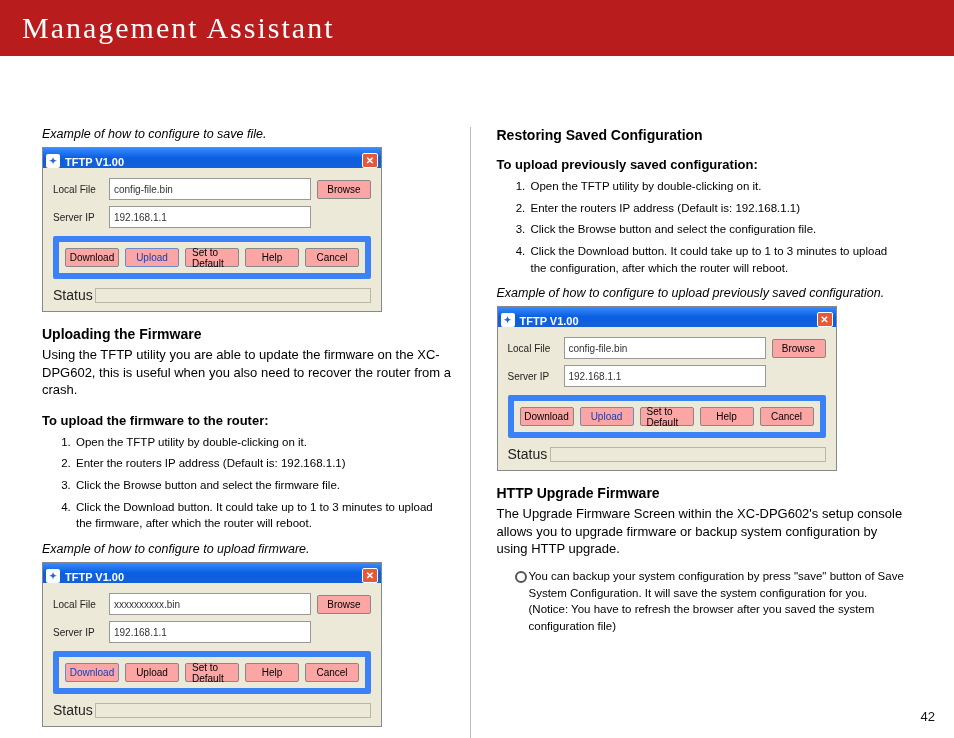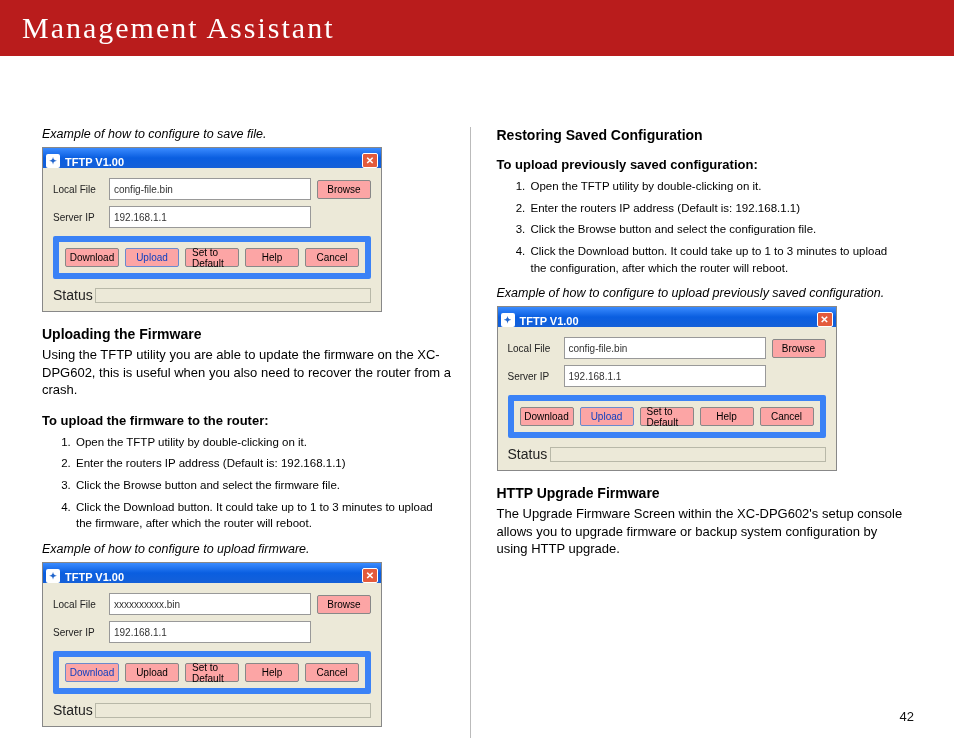--- a/index.html
+++ b/index.html
@@ -46,21 +46,21 @@
   .sub-h { font-weight: bold; font-size: 13px; margin: 14px 0 6px 0; }
   ol.steps { font-size: 11.5px; padding-left: 32px; line-height: 1.45; }
   ol.steps li { margin-bottom: 5px; padding-left: 2px; }
   ul.bullets { list-style: none; padding-left: 18px; font-size: 11.5px; line-height: 1.45; }
   ul.bullets li { margin-bottom: 6px; position: relative; padding-left: 14px; }
   ul.bullets li::before {
     content: ""; position: absolute; left: 0; top: 3px;
     width: 8px; height: 8px; border: 2px solid #555; border-radius: 50%;
   }
   .page-num {
-    position: absolute; right: 40px; bottom: 14px;
+    position: absolute; right: 19px; bottom: 14px;
     font-size: 13px; color: #111;
   }
 
   
   .tftp {
     width: 340px;
     border: 1px solid #888;
     background: #ece9d8;
     font-family: Tahoma, Arial, sans-serif;
     font-size: 10px;
@@ -245,17 +245,18 @@
         <div class="statusrow">
           <span class="lbl">Status</span>
           <div class="statusbar"></div>
         </div>
       </div>
     </div>
 
     <div class="section-h http">HTTP Upgrade Firmware</div>
     <div class="body-text">The Upgrade Firmware Screen within the XC-DPG602's setup console allows you to upgrade firmware or backup system configuration by using HTTP upgrade.</div>
     <ul class="bullets">
+      <li>You can backup your system configuration by press "save" button of Save System Configuration. It will save the system configuration for you. (Notice: You have to refresh the browser after you saved the system configuration file)</li>
     </ul>
   </div>
 </div>
 
 <div class="page-num">42</div>
 
 </body></html>

